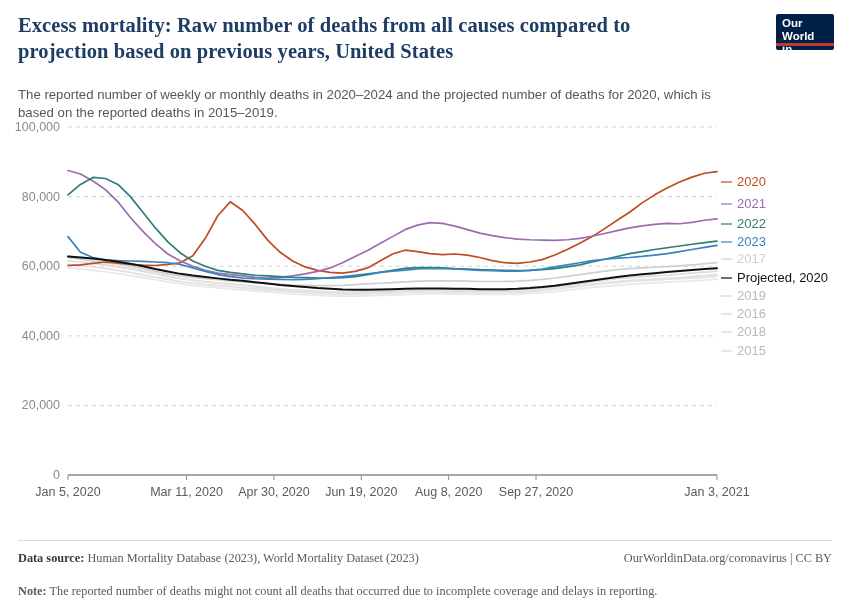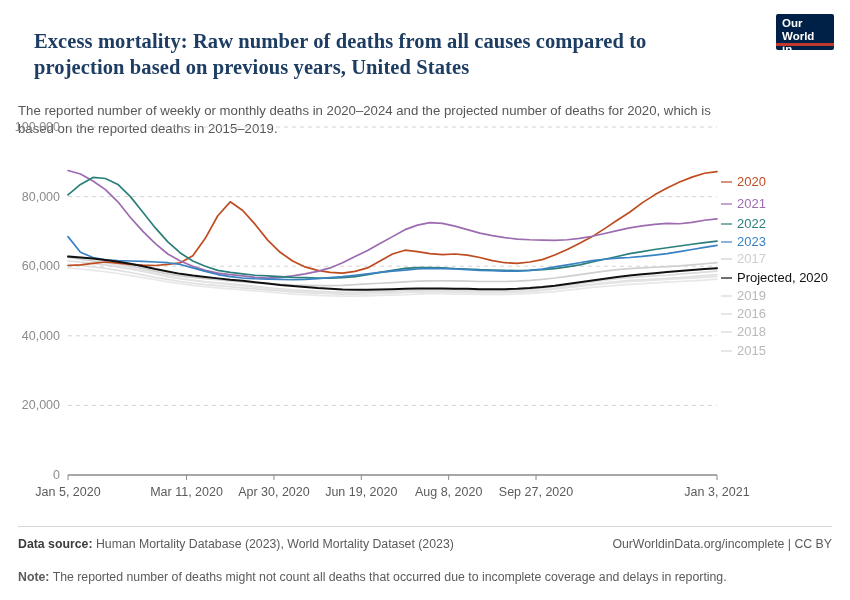--- a/index.html
+++ b/index.html
@@ -10,21 +10,21 @@
     color:#1d1d1d;
     overflow:hidden;
   }
   .page{position:relative;width:850px;height:600px;}
 
   
   .header{position:absolute;left:18px;top:12px;width:700px;}
   .title{
     font-family:"Liberation Serif", serif;
     font-size:20.5px;line-height:26px;font-weight:700;color:#1d3d63;
-    margin:16px;letter-spacing:0.1px;
+    margin:0;letter-spacing:0.1px;
   }
   .subtitle{
     font-size:13.2px;line-height:18px;color:#575757;margin-top:22px;
     max-width:790px;
   }
   .owid-logo{
     position:absolute;right:16px;top:14px;width:58px;height:36px;
     background:#002147;color:#fff;border-radius:2px;
     font-family:"Liberation Sans", sans-serif;
     font-weight:700;font-size:11.5px;line-height:13px;
@@ -36,21 +36,21 @@
   }
 
   
   .chart-wrap{position:absolute;left:0;top:115px;width:850px;height:420px;}
   svg{display:block;}
   .axis-label{font-size:12.5px;fill:#8b8b8b;font-family:"Liberation Sans",sans-serif;}
   .xaxis-label{font-size:12.5px;fill:#5b5b5b;font-family:"Liberation Sans",sans-serif;}
   .series-label{font-size:13px;font-family:"Liberation Sans",sans-serif;}
 
   
-  .footer{position:absolute;left:18px;bottom:14px;width:814px;}
+  .footer{position:absolute;left:18px;bottom:0;width:814px;font-family:Liberation Serif, serif;}
   .divider{height:1px;background:#d8d8d8;margin-bottom:9px;width:814px;}
   .foot-row{font-size:12.3px;color:#5b5b5b;line-height:17px;position:relative;}
   .foot-row b{color:#3b3b3b;}
   .foot-right{position:absolute;right:0;top:0;color:#5b5b5b;}
   .note{margin-top:16px;font-size:12.3px;color:#5b5b5b;line-height:17px;}
 </style>
 </head>
 <body>
 
 <div class="page">
@@ -126,21 +126,21 @@
         <text x="737" y="240" class="series-label" fill="#b9b9b9">2015</text>
         <line x1="721" x2="732" y1="236" y2="236" stroke="#d8d8d8" stroke-width="1.2"></line>
       </svg>
   </div>
 
   <div class="footer">
     <div class="divider"></div>
     <div class="foot-row">
       <b>Data source:</b>
       <span>Human Mortality Database (2023), World Mortality Dataset (2023)</span>
-      <span class="foot-right">OurWorldinData.org/incomplete | CC BY</span>
+      <span class="foot-right">OurWorldinData.org/coronavirus | CC BY</span>
     </div>
     <div class="note">
       <b>Note:</b>
       <span>The reported number of deaths might not count all deaths that occurred due to incomplete coverage and delays in reporting.</span>
     </div>
   </div>
 
 </div>
 
 </body></html>

